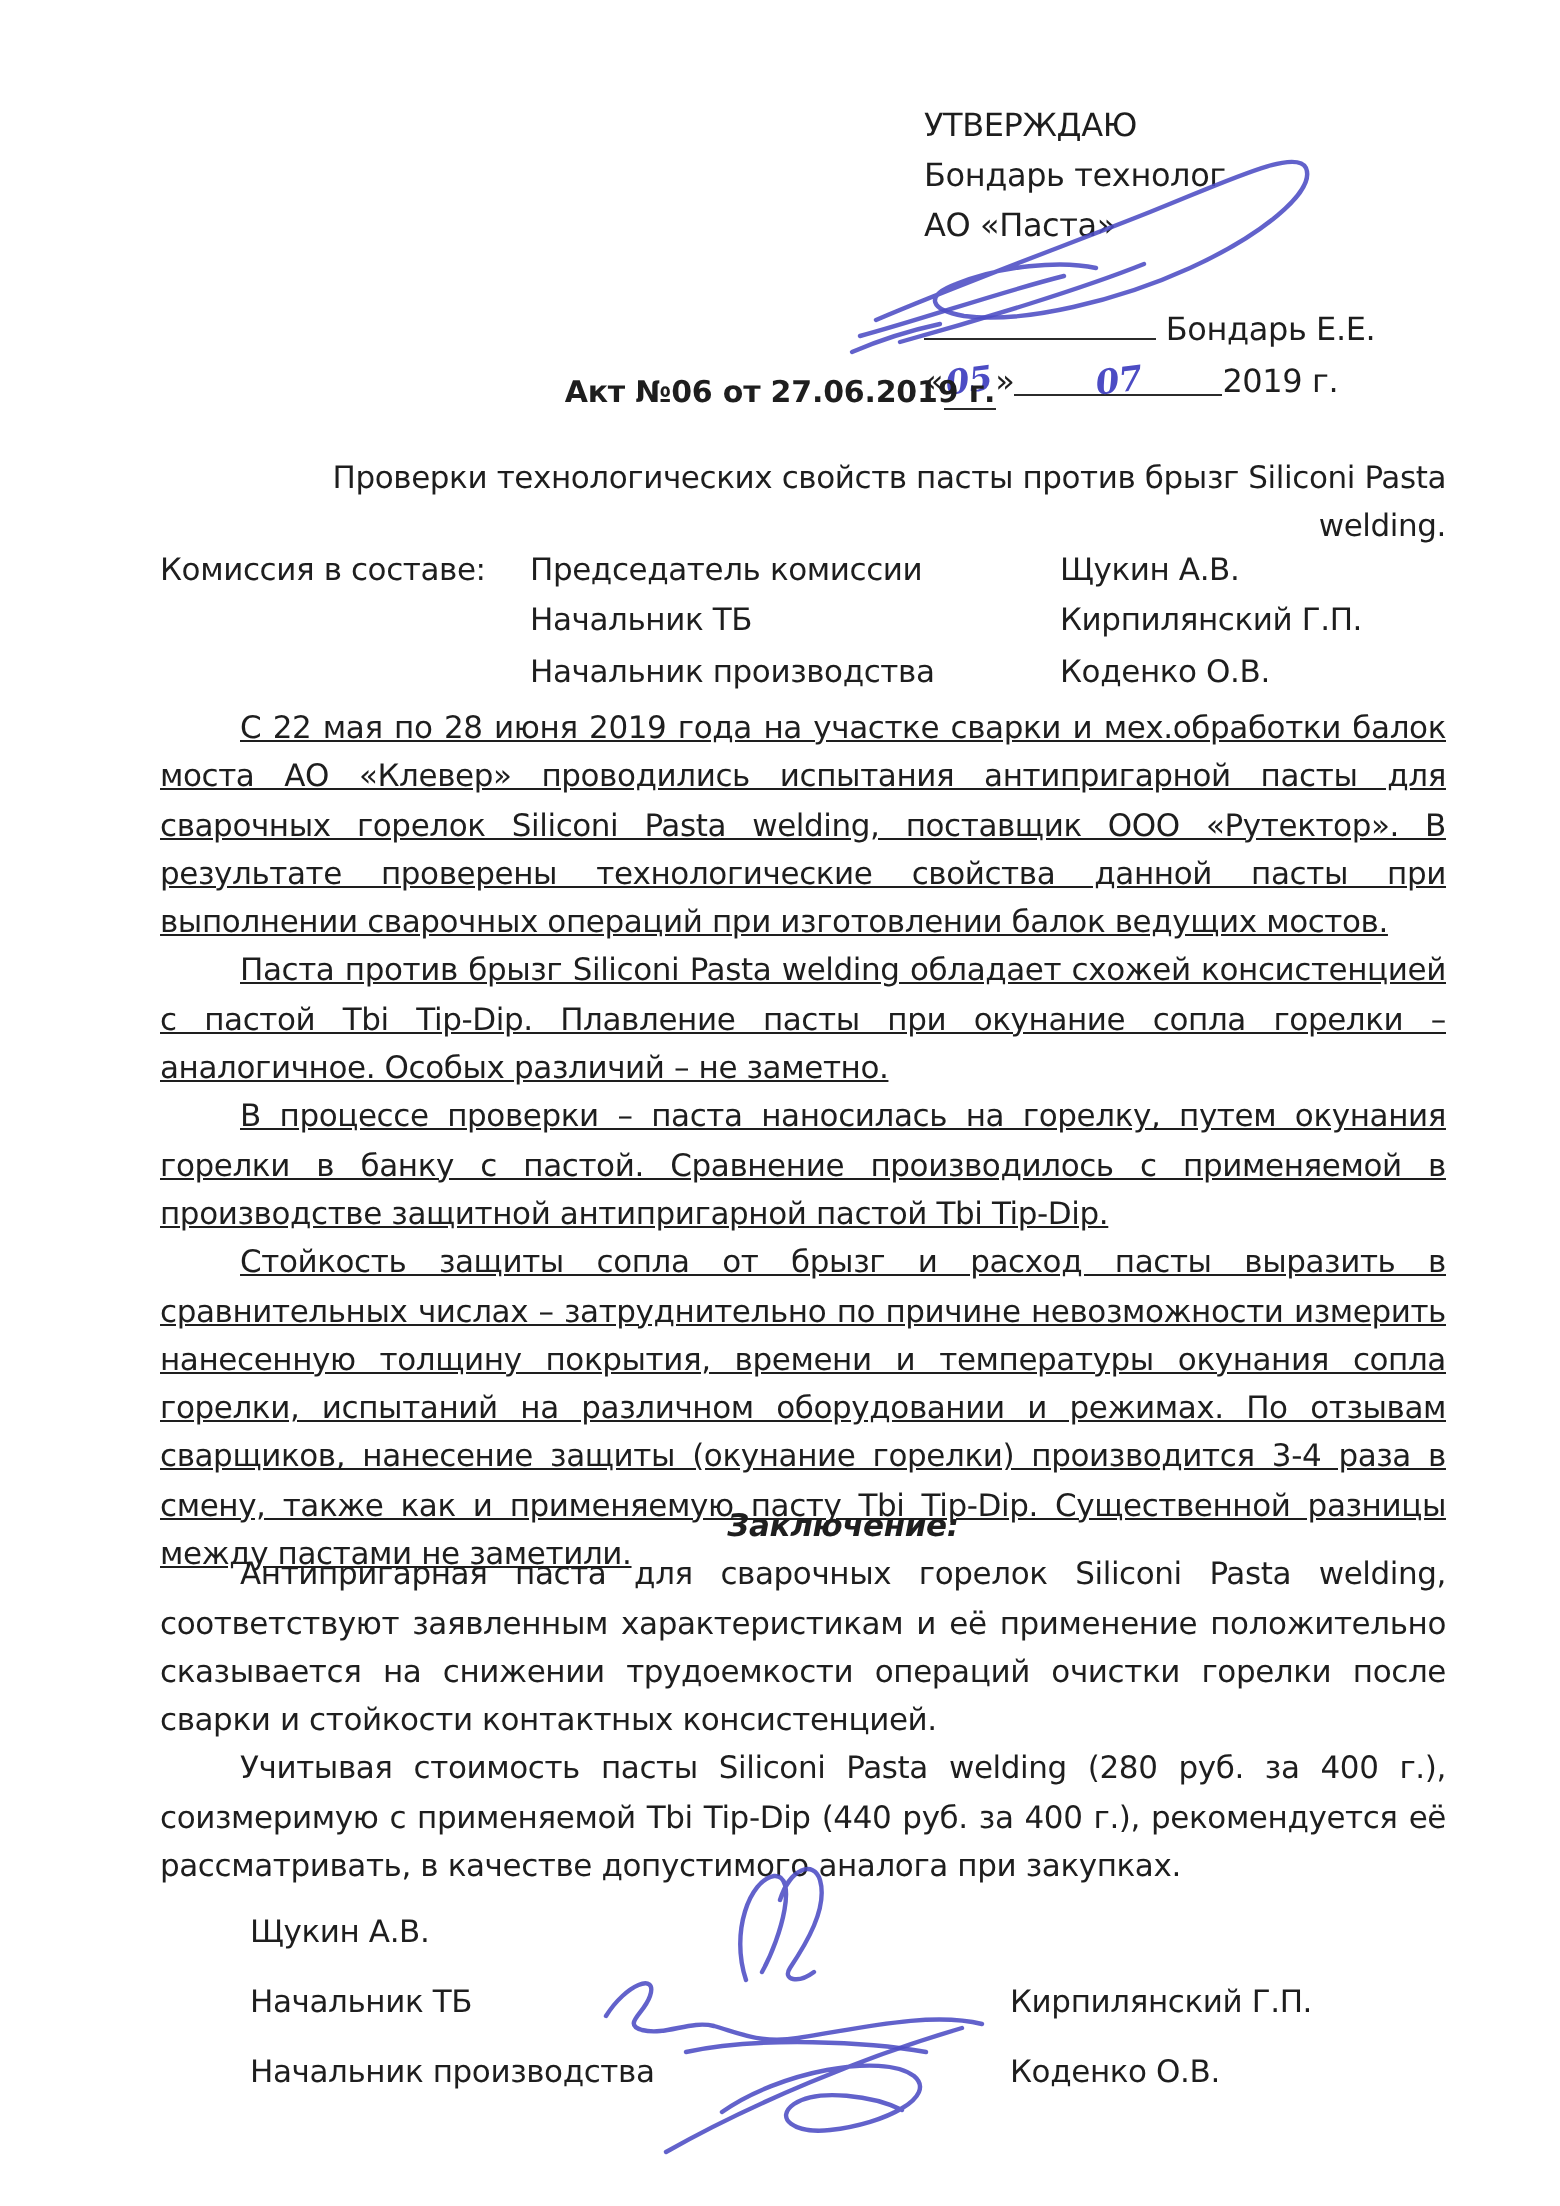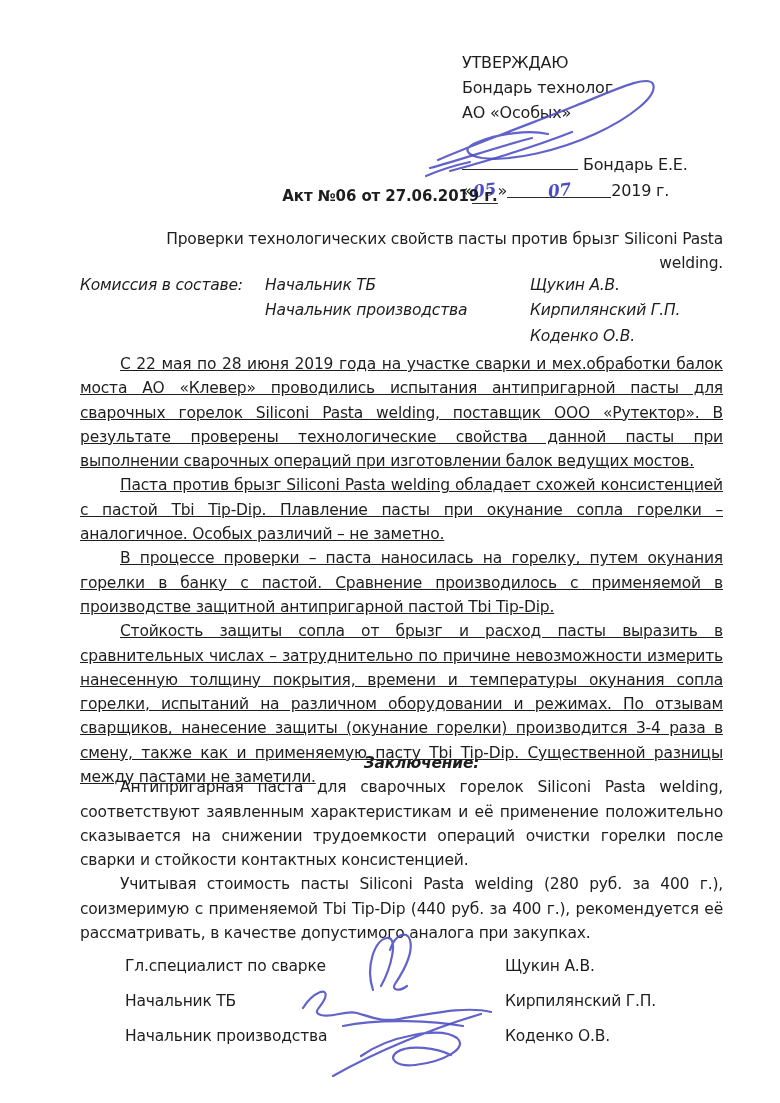--- a/index.html
+++ b/index.html
@@ -21,21 +21,21 @@
     font-family:"DejaVu Serif","Liberation Serif",serif;
     font-style:italic; font-weight:bold; font-size:17px;
     display:inline-block; transform:rotate(-7deg);
   }
 
   
   .doc-title { position:absolute; top:187px; left:0; width:780px; text-align:center; font-weight:bold; font-size:15px; letter-spacing:-0.1px; }
   .doc-subtitle { position:absolute; top:227px; left:80px; width:643px; text-indent:40px; line-height:24px;text-align:right; }
 
   
-  .commission { position:absolute; top:273px; left:80px; width:660px; display:grid; grid-template-columns:185px 265px 1fr; line-height:25.3px;font-style:italic; }
+  .commission { position:absolute; top:273px; left:80px; width:660px; display:grid; grid-template-columns:185px 265px 1fr; line-height:25.3px; }
   .commission div { white-space:nowrap; }
 
   
   .bodytext { position:absolute; top:352px; left:80px; width:643px; text-align:justify; line-height:24.3px;text-decoration:underline; }
   .bodytext p, .conclusion p { margin:0; text-indent:40px; }
 
   
   .conclusion { position:absolute; top:751px; left:80px; width:643px; text-align:justify; line-height:24.3px; }
   .conclusion-heading { font-weight:bold; font-style:italic; text-indent:40px; margin:0 0 1px 0; text-align:center; }
 
@@ -48,21 +48,21 @@
   .sig path { fill:none; stroke:#4c4cc4; stroke-width:2.2; stroke-linecap:round; stroke-linejoin:round; opacity:0.88; }
 </style>
 </head>
 <body>
 
 <div class="page" style="color: rgb(30, 30, 30);">
 
   <div class="approval">
     <div>УТВЕРЖДАЮ</div>
     <div>Бондарь технолог</div>
-    <div>АО «Особых»</div>
+    <div>АО «Паста»</div>
     <div class="sig-line">
       <span class="blank-line"></span>
       <span>Бондарь Е.Е.</span>
     </div>
     <div class="date-line">
       <span>«</span><span class="u-day"><span class="hand" style="color: rgb(76, 76, 196);">05</span></span><span>»</span><span class="month-line"><span class="hand" style="color: rgb(76, 76, 196);">07</span></span><span>2019 г.</span>
     </div>
   </div>
 
   <svg class="sig" viewBox="0 0 250 110" style="left:420px; top:72px; width:250px; height:110px;">
@@ -70,20 +70,21 @@
     <path d="M10,96 C40,88 80,74 112,66 M30,99 C70,88 122,72 152,60" stroke="#4c4cc4"></path>
     <path d="M6,104 C20,98 36,93 50,90" stroke="#4c4cc4"></path>
   </svg>
 
   <div class="doc-title">Акт №06 от 27.06.2019 г.</div>
   <div class="doc-subtitle">Проверки технологических свойств пасты против брызг Siliconi Pasta welding.</div>
 
   <div class="commission">
     <div>Комиссия в составе:</div>
     <div>
+      <div>Председатель комиссии</div>
       <div>Начальник ТБ</div>
       <div>Начальник производства</div>
     </div>
     <div>
       <div>Щукин А.В.</div>
       <div>Кирпилянский Г.П.</div>
       <div>Коденко О.В.</div>
     </div>
   </div>
 
@@ -95,21 +96,20 @@
   </div>
 
   <div class="conclusion">
     <p class="conclusion-heading">Заключение:</p>
     <p>Антипригарная паста для сварочных горелок Siliconi Pasta welding, соответствуют заявленным характеристикам и её применение положительно сказывается на снижении трудоемкости операций очистки горелки после сварки и стойкости контактных консистенцией.</p>
     <p>Учитывая стоимость пасты Siliconi Pasta welding (280 руб. за 400 г.), соизмеримую с применяемой Tbi Tip-Dip (440 руб. за 400 г.), рекомендуется её рассматривать, в качестве допустимого аналога при закупках.</p>
   </div>
 
   <div class="signoff">
     <div class="signoff-row">
-      <div>Гл.специалист по сварке</div>
       <div>Щукин А.В.</div>
     </div>
     <div class="signoff-row">
       <div>Начальник ТБ</div>
       <div>Кирпилянский Г.П.</div>
     </div>
     <div class="signoff-row">
       <div>Начальник производства</div>
       <div>Коденко О.В.</div>
     </div>

